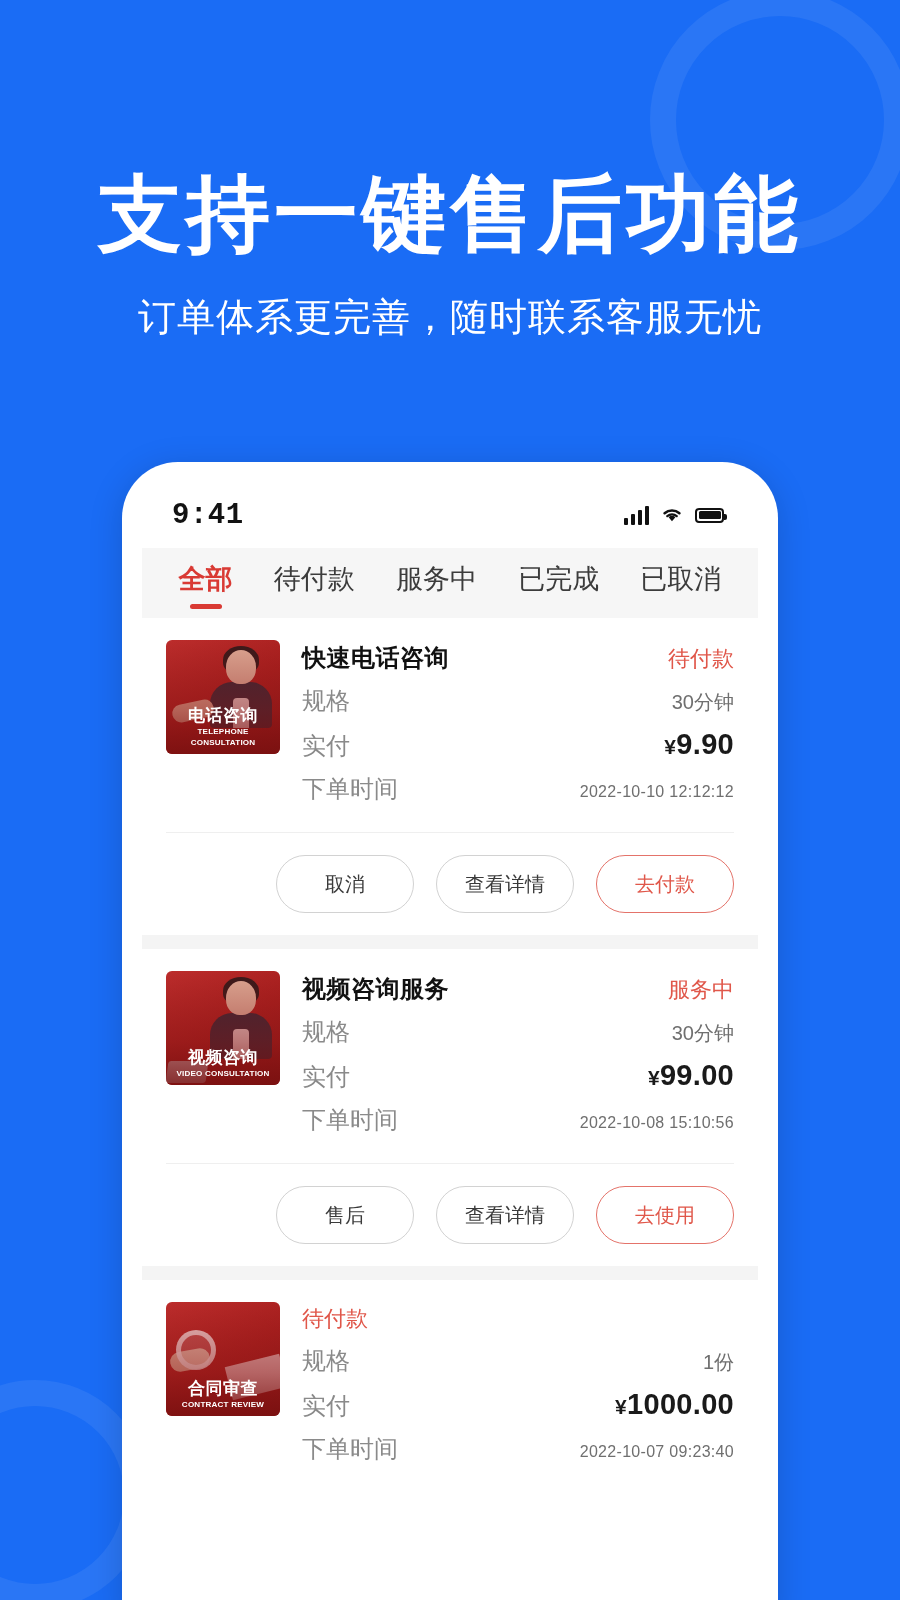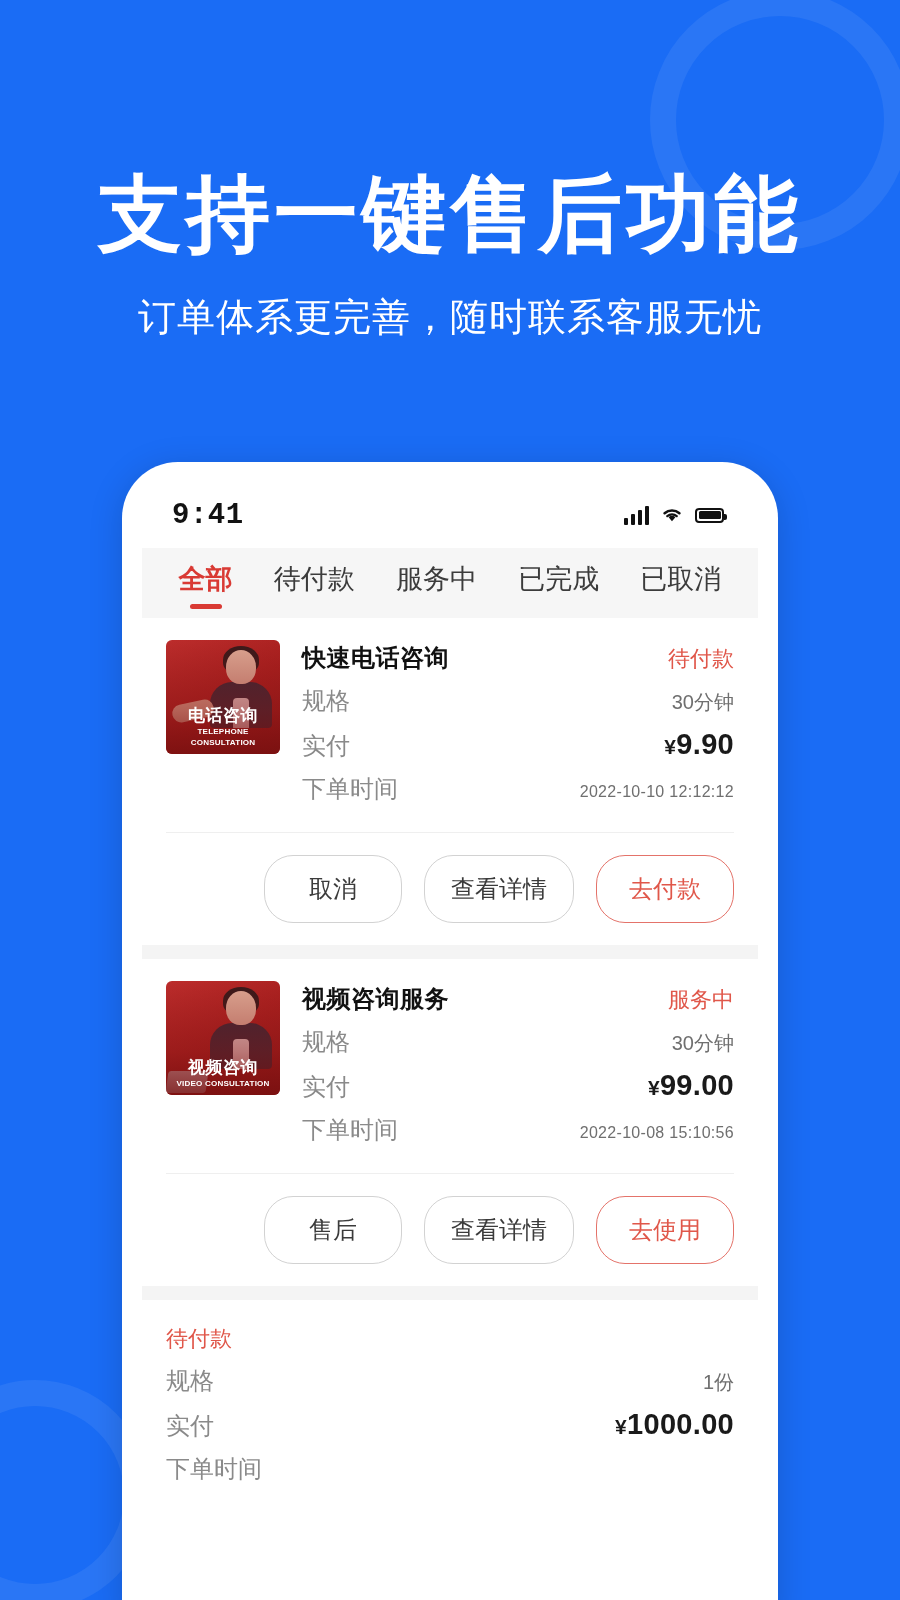--- a/index.html
+++ b/index.html
@@ -151,24 +151,24 @@
   .info-val { font-size:20px; color:#6f6f6f; }
   .price { font-size:29px; font-weight:bold; color:#1a1a1a; letter-spacing:0.3px; }
   .price .yen { font-size:21px; font-weight:bold; }
   .time-val { font-size:16px; color:#6f6f6f; letter-spacing:0.3px; }
 
   .order-actions {
     margin-top:18px; border-top:1px solid #efefef;
     padding:22px 0 22px; display:flex; justify-content:flex-end; gap:22px;
   }
   .btn {
-    min-width:138px; height:68px; padding:0 26px;
+    min-width:138px; height:58px; padding:0 26px;
     border-radius:29px; border:1px solid #d2d2d2; background:#fff;
     display:flex; align-items:center; justify-content:center;
-    font-size:24px; color:#3b3b3b; cursor:pointer; white-space:nowrap;
+    font-size:20px; color:#3b3b3b; cursor:pointer; white-space:nowrap;
   }
   .btn.primary { border-color:#e4736a; color:#e0574a; }
 </style>
 </head>
 <body>
 
 <div id="promo-bg">
   <div class="watermark" id="wm-tr"></div>
   <div class="watermark" id="wm-bl"></div>
   <div id="promo-headline">支持一键售后功能</div>
@@ -289,34 +289,45 @@
           </div>
           <div class="order-actions">
             <div class="btn">售后</div>
             <div class="btn">查看详情</div>
             <div class="btn primary">去使用</div>
           </div>
         </div>
         <div class="order-gap"></div>
         <div class="order-card">
           <div class="order-main">
+            <div class="thumb">
+              <div class="fig-paper"></div>
+              <div class="fig-hand"></div>
+              <div class="fig-glass"></div>
+              <div class="veil"></div>
+              <div class="cap">
+                <div class="cap-cn">合同审查</div>
+                <div class="cap-en">CONTRACT REVIEW</div>
+              </div>
+            </div>
             <div class="order-info">
               <div class="info-row">
                 <span class="order-status">待付款</span>
               </div>
               <div class="info-row">
                 <span class="info-key">规格</span>
                 <span class="info-val">1份</span>
               </div>
               <div class="info-row">
                 <span class="info-key">实付</span>
                 <span class="price"><span class="yen">¥</span><span>1000.00</span></span>
               </div>
               <div class="info-row">
                 <span class="info-key">下单时间</span>
+                <span class="time-val">2022-10-07 09:23:40</span>
               </div>
             </div>
           </div>
         </div>
       </div>
 
   </div>
 </div>
 
 </body></html>

